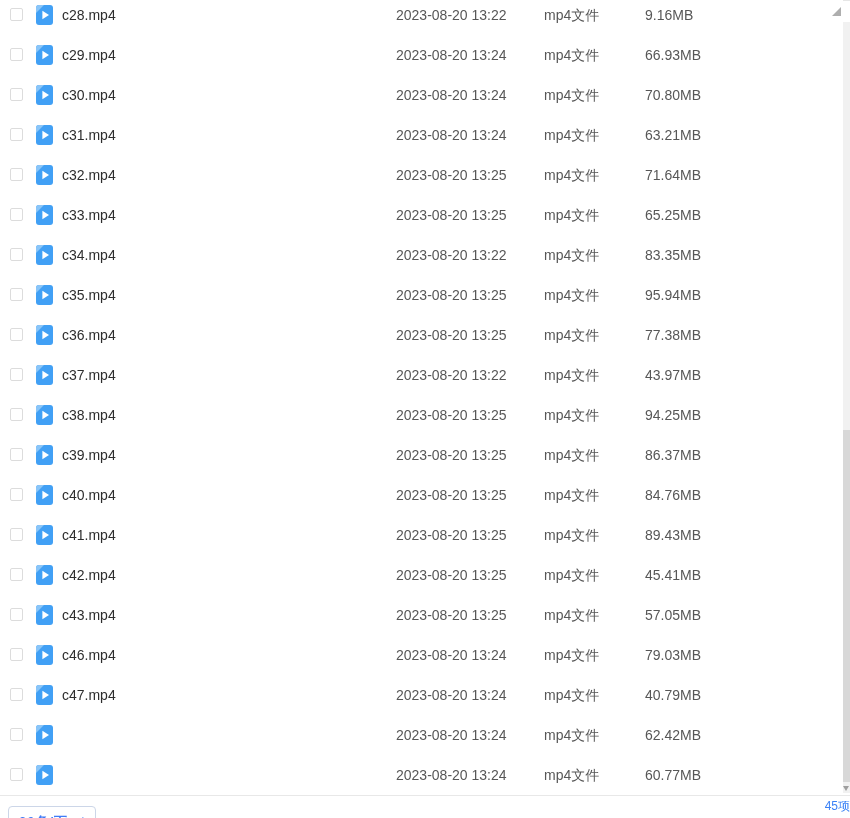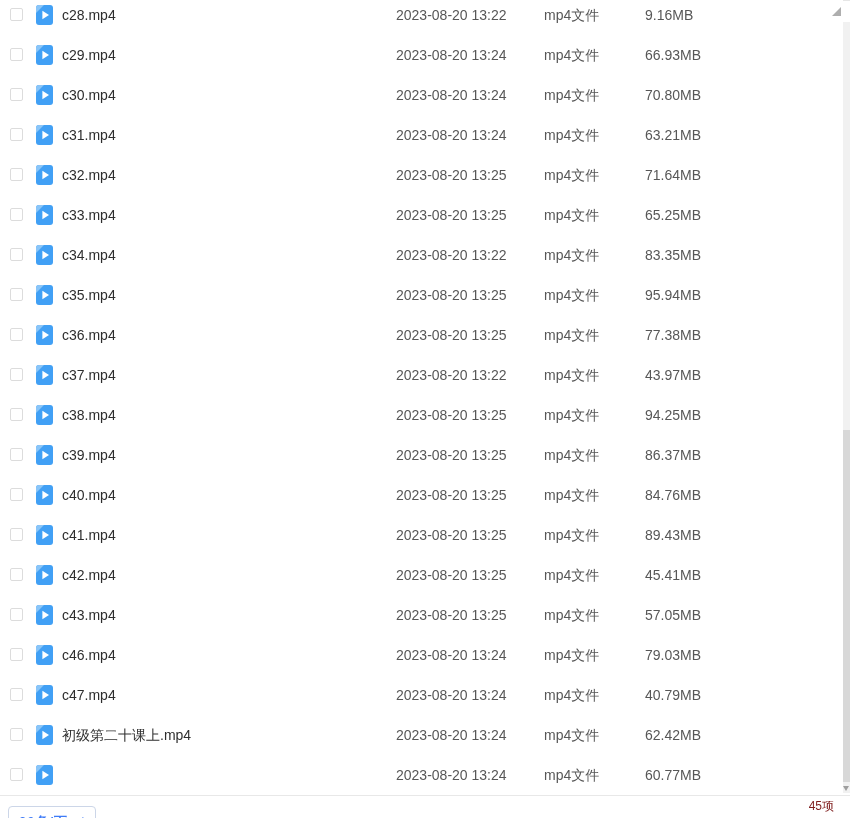--- a/index.html
+++ b/index.html
@@ -21,21 +21,21 @@
   }
   .file-icon{position:absolute;left:36px;top:10px;width:17px;height:20px;}
   .cell{position:absolute;top:0;height:40px;line-height:40px;white-space:nowrap;font-size:14px;}
   .cell-name{left:62px;color:#2e2e2e;cursor:pointer;}
   .cell-date{left:396px;color:#575757;}
   .cell-type{left:544px;color:#575757;}
   .cell-size{left:645px;color:#575757;}
 
   
   .footer-divider{position:absolute;top:795px;left:0;width:850px;height:1px;background:#e8e8e8;}
-  .total-label{position:absolute;top:798px;right:16px;font-size:12px;color:#7f1d1d;}
+  .total-label{position:absolute;top:798px;right:0;font-size:12px;color:#3b82f6;}
   .page-size-selector{
     position:absolute;left:8px;top:806px;width:88px;height:28px;box-sizing:border-box;
     border:1px solid #ccd6e8;border-radius:4px;background:#fff;
     display:flex;align-items:flex-start;padding:6px 9px 0 10px;cursor:pointer;
   }
   .page-size-label{font-size:13px;color:#3e7bf7;font-weight:bold;letter-spacing:1px;}
   .page-size-caret{font-size:9px;color:#3e7bf7;margin-left:auto;font-weight:bold;padding-top:2px;}
 
   
   .scroll-track{position:absolute;right:0;top:22px;width:7px;height:771px;background:#f1f1f1;}
@@ -312,21 +312,20 @@
   </div>
     <div class="file-row">
     <span class="row-checkbox"></span>
     <span class="file-icon">
       <svg width="17" height="20" viewBox="0 0 17 20" xmlns="http://www.w3.org/2000/svg">
         <rect x="0" y="0" width="17" height="20" rx="3" fill="#41a0f5"></rect>
         <path d="M0 8 L0 3 Q0 0 3 0 L8 0 Z" fill="#8ac5f8"></path>
         <path d="M6.4 5.8 L13 10 L6.4 14.2 Z" fill="#ffffff"></path>
       </svg>
     </span>
-    <span class="cell cell-name">初级第二十课上.mp4</span>
     <span class="cell cell-date">2023-08-20 13:24</span>
     <span class="cell cell-type">mp4文件</span>
     <span class="cell cell-size">62.42MB</span>
   </div>
     <div class="file-row">
     <span class="row-checkbox"></span>
     <span class="file-icon">
       <svg width="17" height="20" viewBox="0 0 17 20" xmlns="http://www.w3.org/2000/svg">
         <rect x="0" y="0" width="17" height="20" rx="3" fill="#41a0f5"></rect>
         <path d="M0 8 L0 3 Q0 0 3 0 L8 0 Z" fill="#8ac5f8"></path>

